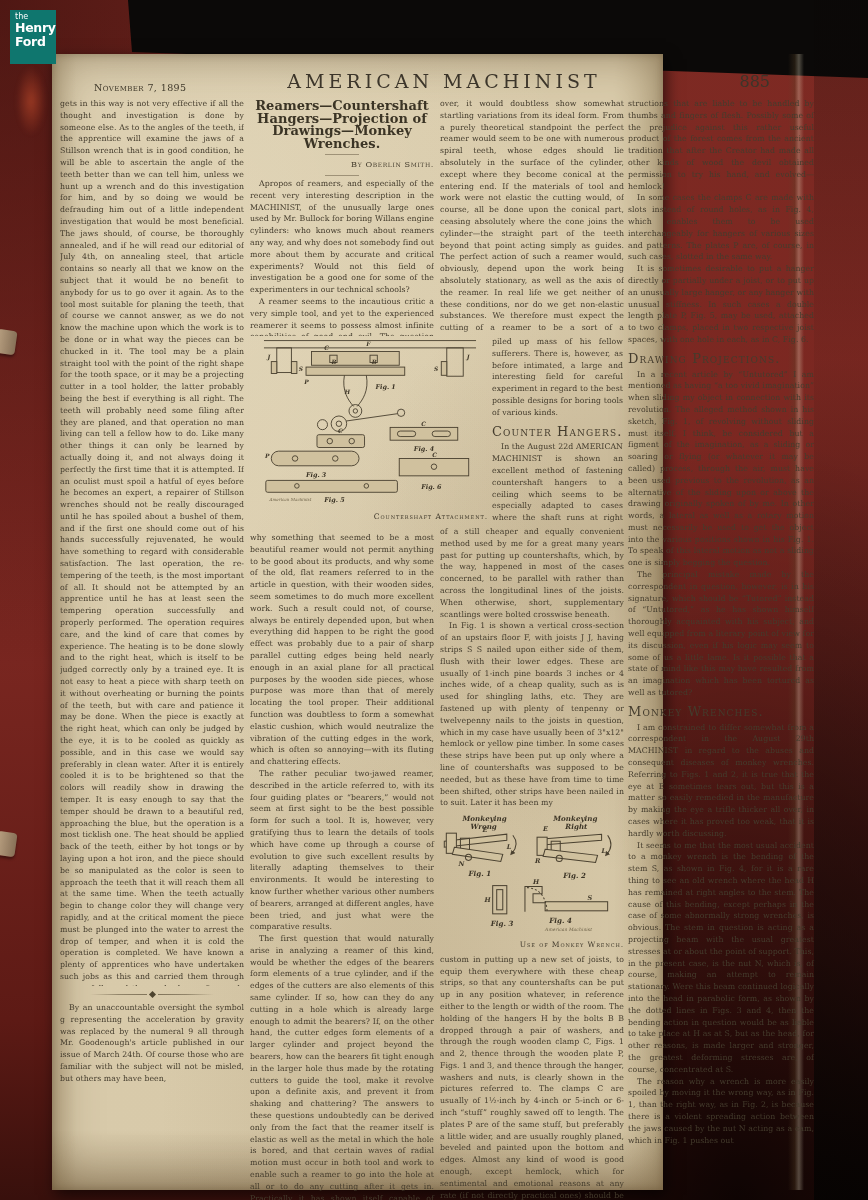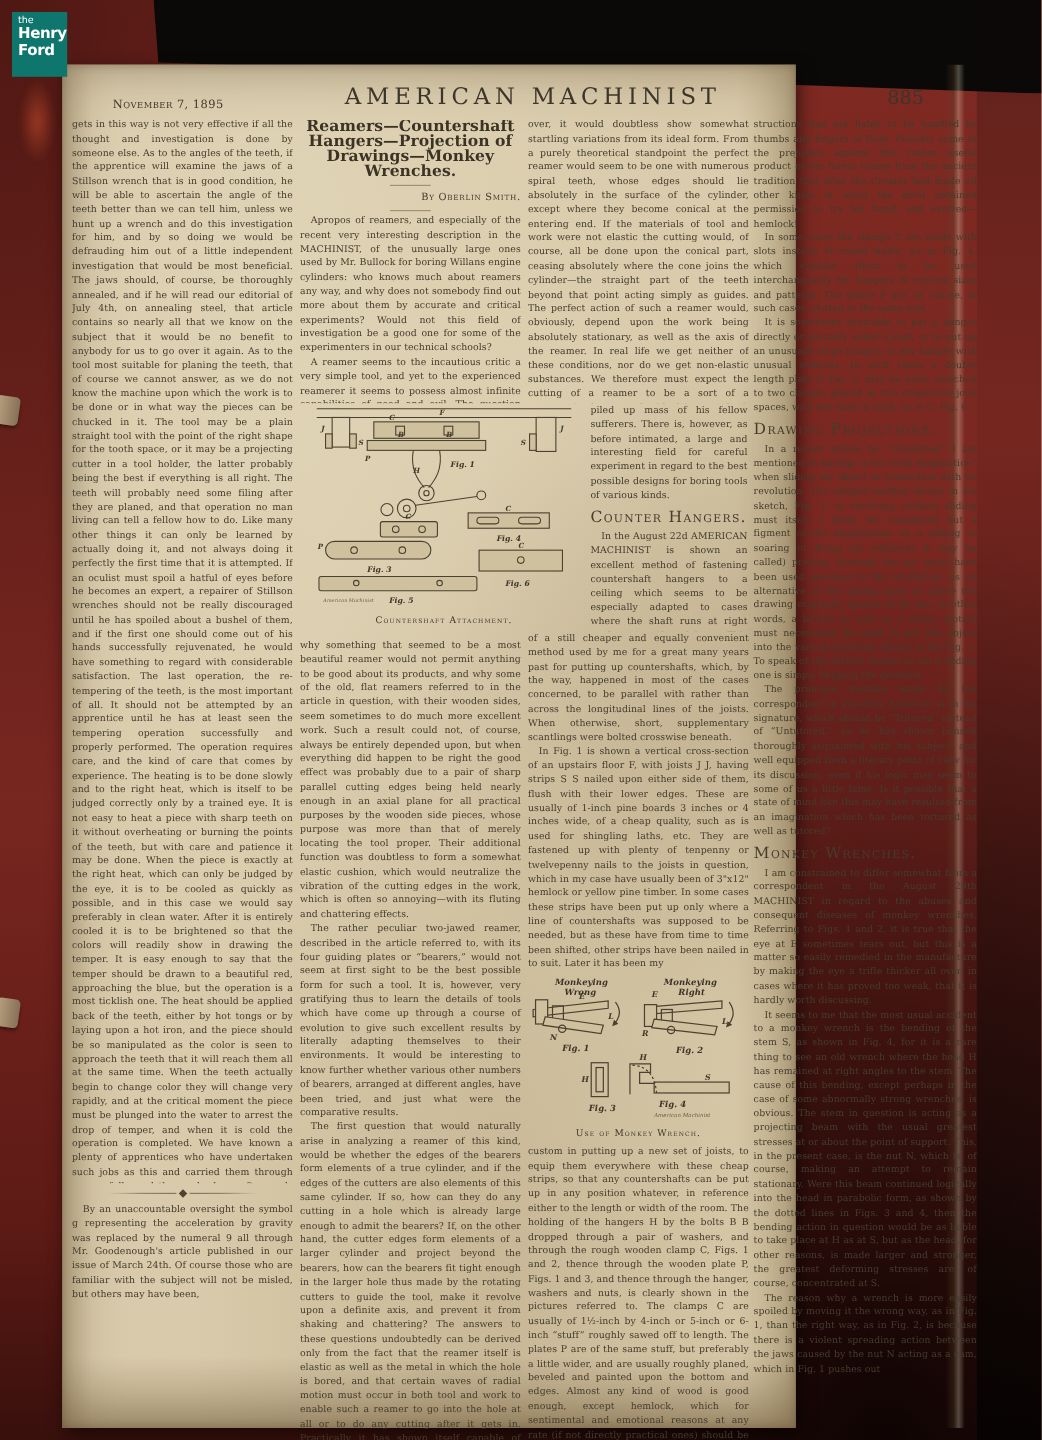--- a/index.html
+++ b/index.html
@@ -56,21 +56,21 @@
   .art-title{font-weight:bold;font-size:13px;line-height:12.6px;text-align:center;margin:0 4px;text-indent:0;color:#3b3425;}
   .byline{text-align:right;font-variant:small-caps;font-size:8.2px;letter-spacing:.6px;}
   .brule{display:block;width:34px;height:1px;background:#55493275;margin:4px auto;}
   .subhead{text-align:left;font-variant:small-caps;font-size:13px;letter-spacing:1.1px;margin:7px 0 4px;text-indent:0;}
   .divider{display:flex;align-items:center;justify-content:center;margin:6px 30px 5px;}
   .divider .ln{flex:1;height:1px;background:linear-gradient(90deg,transparent,#55493288,#554932aa);}
   .divider .ln2{flex:1;height:1px;background:linear-gradient(90deg,#554932aa,#55493288,transparent);}
   .divider .dm{width:5px;height:5px;background:#4e442f;transform:rotate(45deg);margin:0 3px;}
   
   .fig-overlay{position:absolute;left:200px;top:282px;width:236px;height:196px;z-index:6;}
-  .figcap{text-align:center;font-variant:small-caps;font-size:7.6px;letter-spacing:.9px;color:#3f382a;margin-top:2px;text-indent:0;}
+  .figcap{text-align:right;font-variant:small-caps;font-size:7.6px;letter-spacing:.9px;color:#3f382a;margin-top:2px;text-indent:0;}
   .narrowwrap{margin-left:52px;width:131px;height:190px;overflow:hidden;}
   .figspacer{height:196px;}
   .monkeyfig{margin:4px 0 3px;text-indent:0;}
   svg .ink{stroke:#4a4130;fill:none;stroke-width:1;}
   svg .wood{fill:#d0c19e;stroke:#4a4130;stroke-width:1;}
   svg .flbl{font:italic 600 6.5px "DejaVu Serif",serif;fill:#41392a;}
   svg .fign{font:italic bold 7px "DejaVu Serif",serif;fill:#3c3426;}
   svg .fcred{font:italic 4.5px "DejaVu Serif",serif;fill:#6a5e45;}
   svg .mlbl{font:italic bold 7px "DejaVu Serif",serif;fill:#3c3426;}
 </style>

